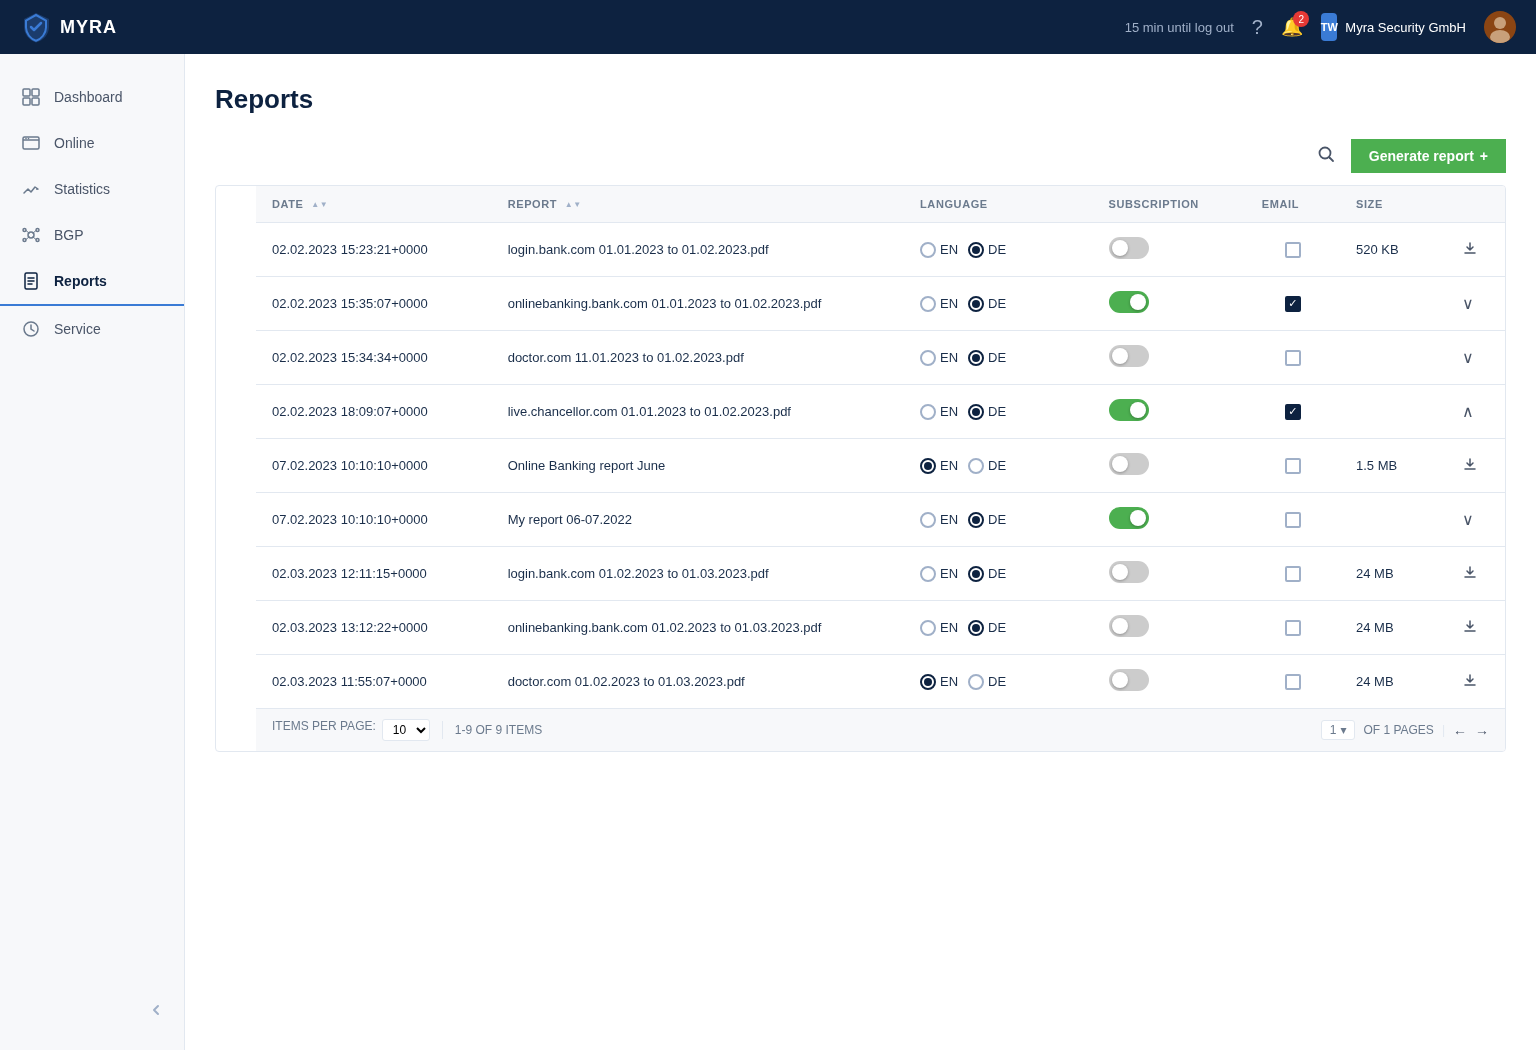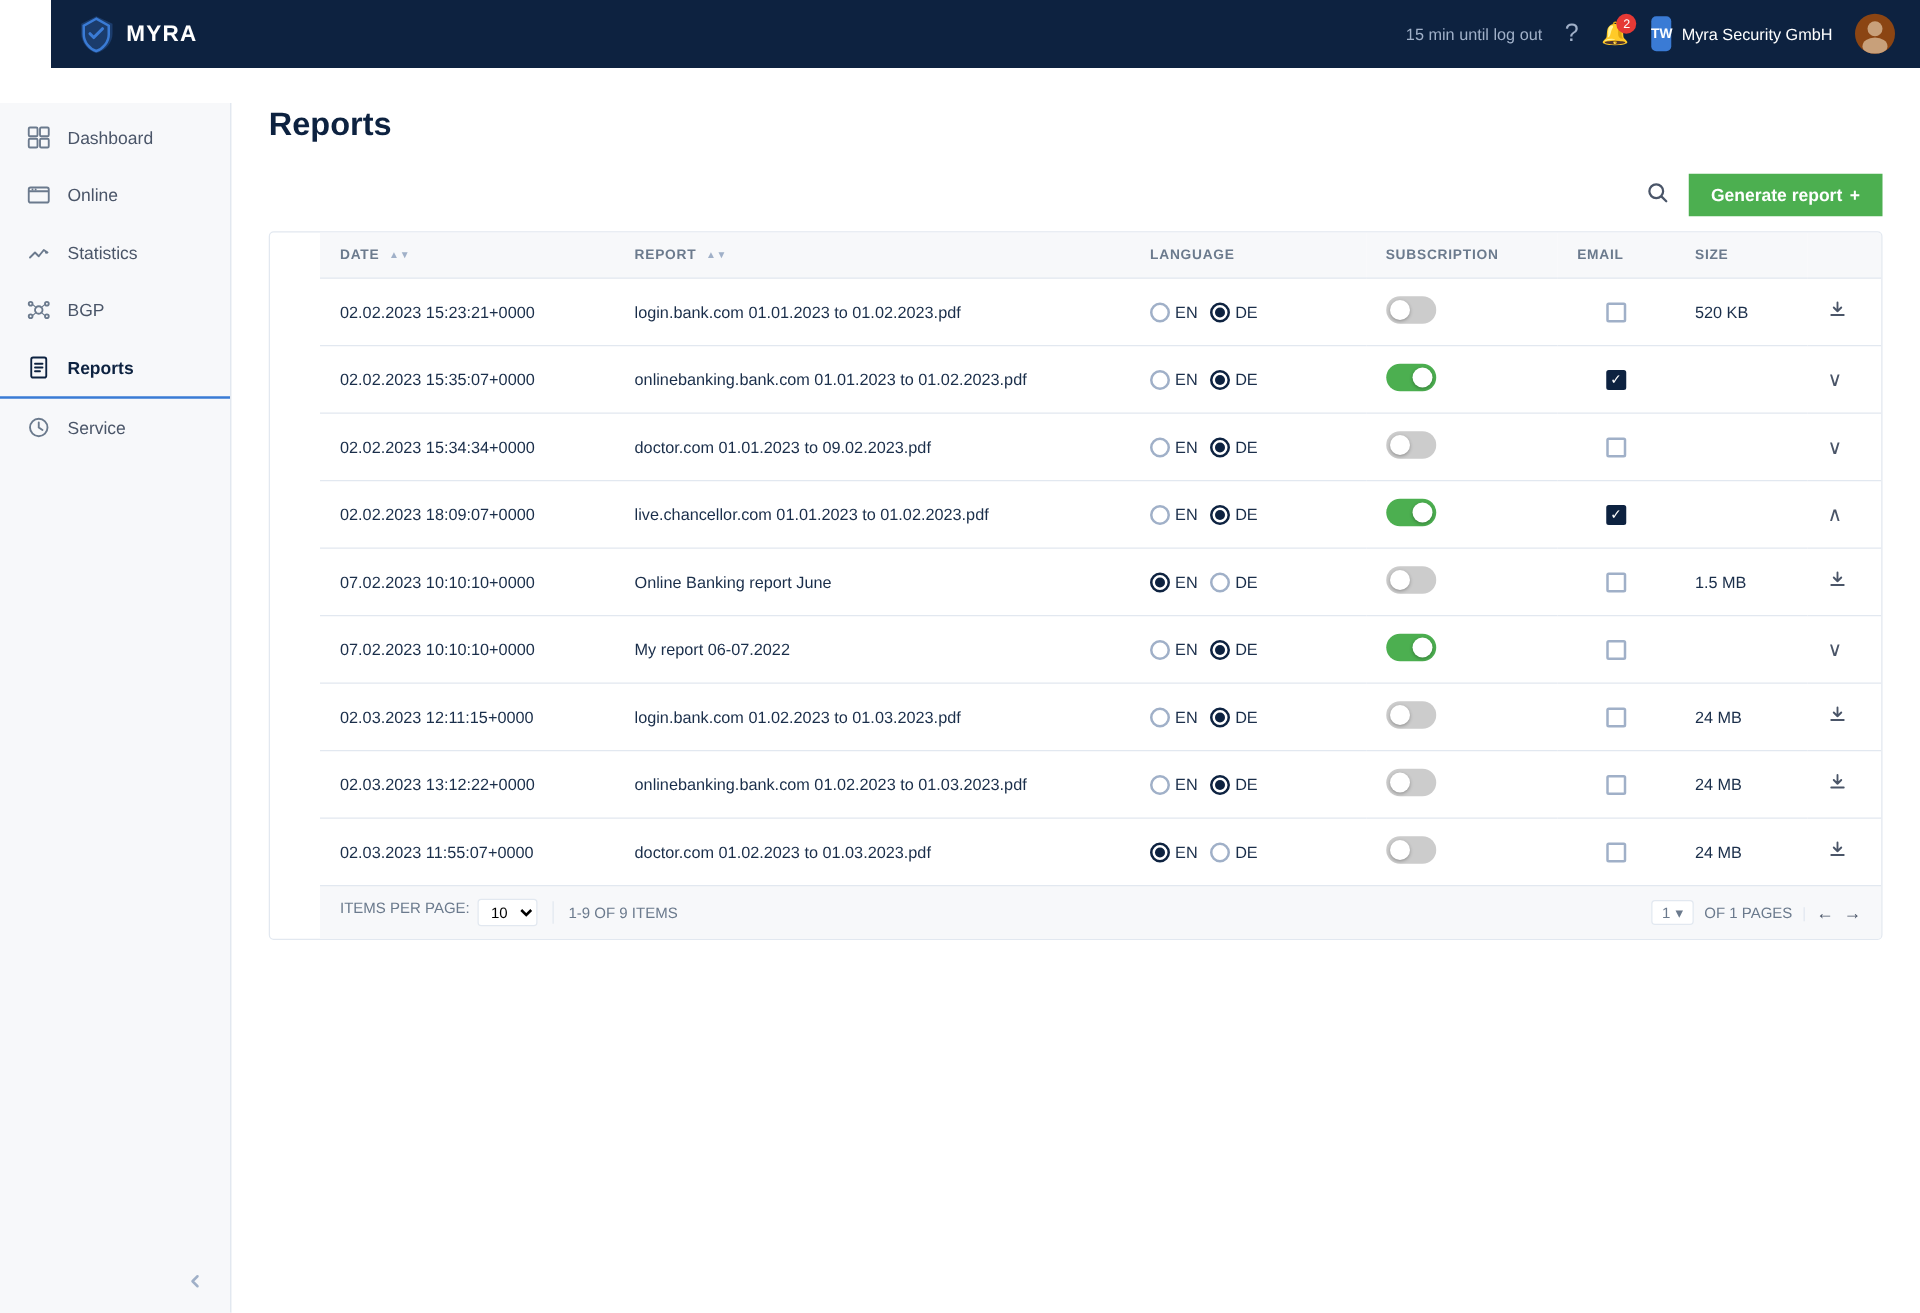--- a/index.html
+++ b/index.html
@@ -2,21 +2,21 @@
 <html><head>
   <meta charset="utf-8">
   <style>
     * { box-sizing: border-box; margin: 0; padding: 0; }
     body { font-family: -apple-system, BlinkMacSystemFont, 'Segoe UI', Arial, sans-serif; background: #fff; color: #1a2e4a; font-size: 14px; }
 
     
     .topnav {
       display: flex; align-items: center; justify-content: space-between;
       background: #0d2240; height: 54px; padding: 0 20px;
-      position: fixed; top: 0; left: 0; right: 0; z-index: 100; margin-left: 41px;
+      position: fixed; top: 0; left: 0; right: 0; z-index: 100;
     }
     .topnav-logo { display: flex; align-items: center; gap: 8px; }
     .topnav-logo svg { width: 32px; height: 32px; }
     .topnav-logo-text { color: #fff; font-size: 18px; font-weight: 700; letter-spacing: 1px; }
     .topnav-right { display: flex; align-items: center; gap: 18px; }
     .topnav-countdown { color: #a0b0c8; font-size: 13px; text-align: right; }
     .topnav-icon { color: #a0b0c8; font-size: 18px; cursor: pointer; position: relative; }
     .notif-badge {
       position: absolute; top: -5px; right: -6px;
       background: #e53935; color: #fff; border-radius: 50%;
@@ -28,24 +28,23 @@
     .user-avatar { width: 32px; height: 32px; border-radius: 50%; background: #8b4513; display: flex; align-items: center; justify-content: center; overflow: hidden; }
 
     
     .layout { display: flex; margin-top: 54px; min-height: calc(100vh - 54px); }
 
     
     .sidebar {
       width: 185px; min-width: 185px;
       background: #f7f8fa; border-right: 1px solid #e2e8f0;
       display: flex; flex-direction: column;
-      padding: 5px 0;
+      padding: 20px 0;
       position: fixed; top: 54px; bottom: 0; left: 0;
       z-index: 50;
-      margin-top: 28px;
     }
     .sidebar-item {
       display: flex; align-items: center; gap: 12px;
       padding: 12px 20px; cursor: pointer; color: #4a5568;
       font-size: 14px; font-weight: 500;
       transition: background 0.15s;
     }
     .sidebar-item.active { color: #0d2240; font-weight: 600; border-bottom: 2px solid #3a7bd5; }
     .sidebar-icon { width: 22px; height: 22px; display: flex; align-items: center; justify-content: center; }
     .sidebar-collapse {
@@ -363,21 +362,21 @@
         <div class="checkbox-box checked">
           ✓
         </div>
       </div>
               </td>
               <td class="col-size"></td>
               <td class="col-action"><button class="expand-btn">∨</button></td>
             </tr>
             <tr>
               <td class="col-date">02.02.2023 15:34:34+0000</td>
-              <td class="col-report">doctor.com 01.01.2023 to 09.02.2023.pdf</td>
+              <td class="col-report">doctor.com 11.01.2023 to 01.02.2023.pdf</td>
               <td class="col-lang">
       <div class="radio-group">
         <label class="radio-option">
           <div class="radio-circle "></div>
           <span>EN</span>
         </label>
         <label class="radio-option">
           <div class="radio-circle selected"></div>
           <span>DE</span>
         </label>

